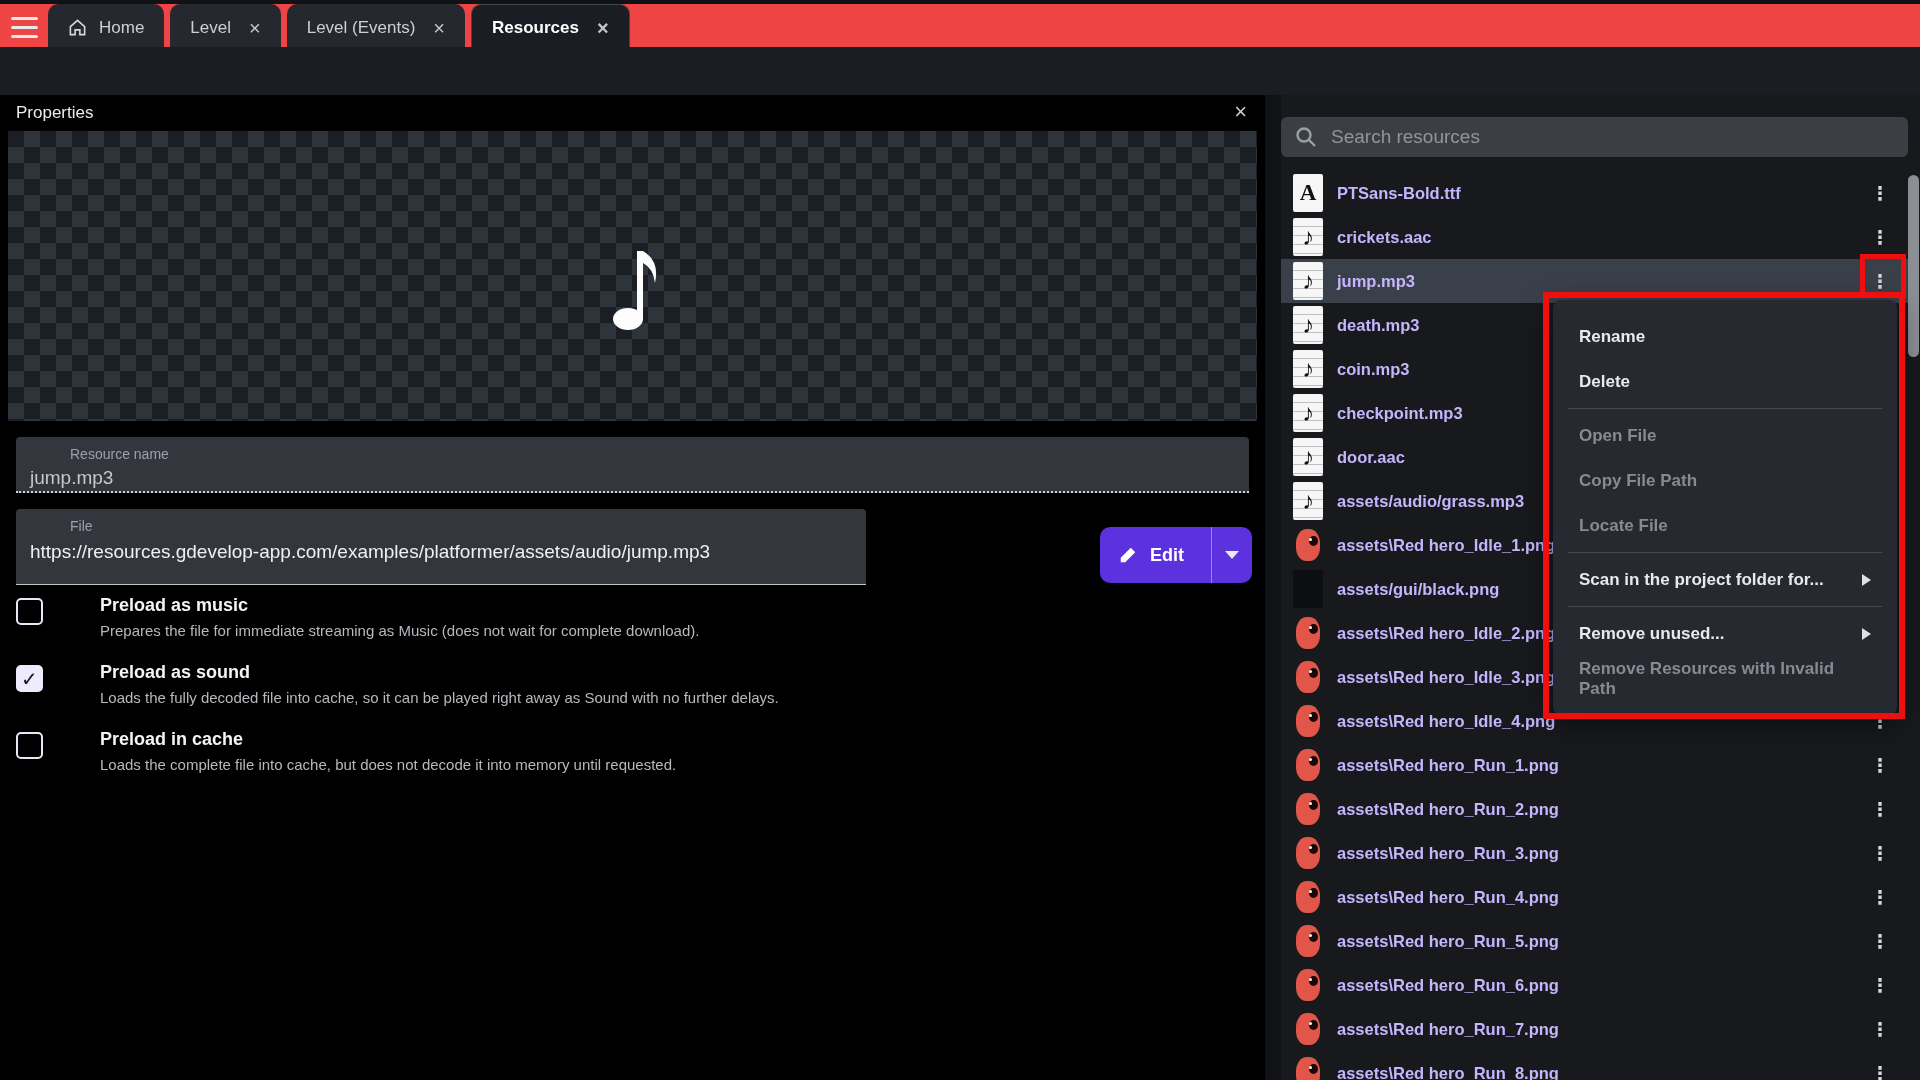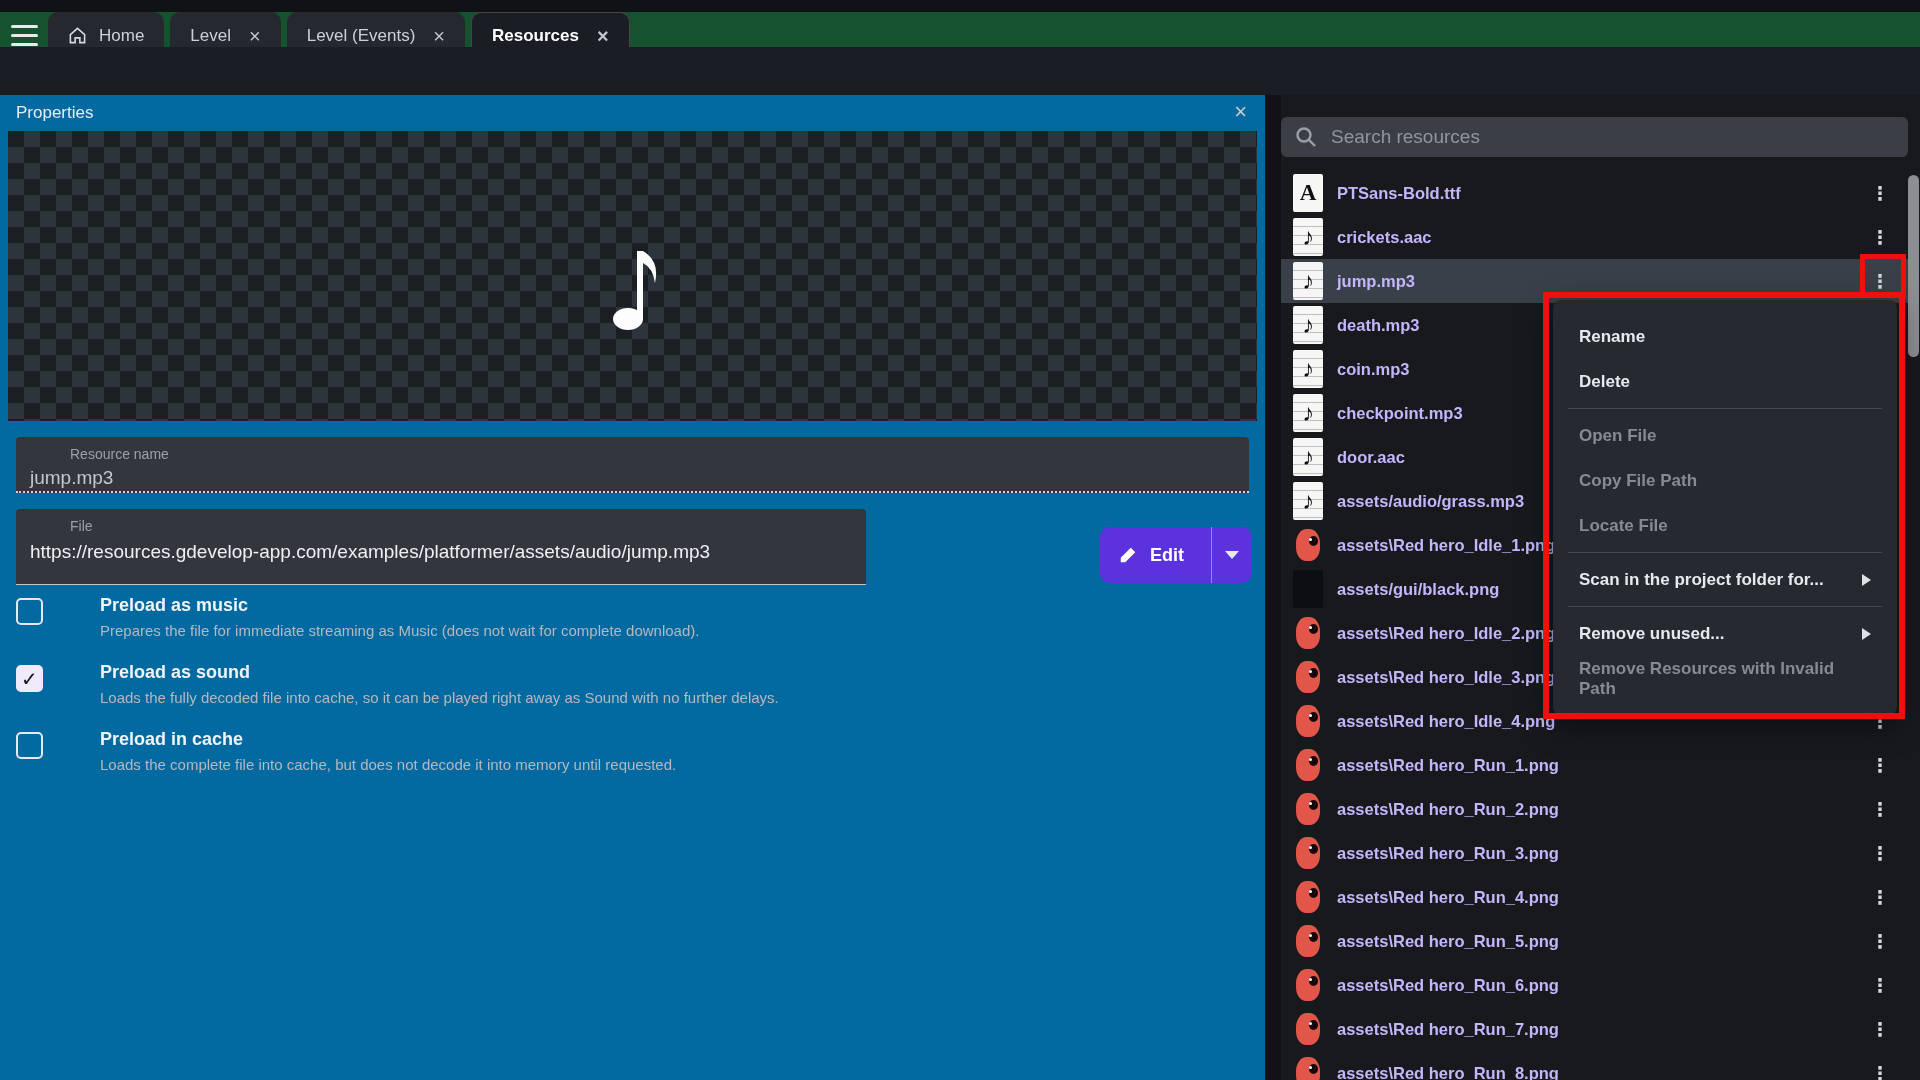--- a/index.html
+++ b/index.html
@@ -1,20 +1,20 @@
 <!DOCTYPE html>
 <html><head>
 <meta charset="utf-8">
 <style>
   * { margin:0; padding:0; box-sizing:border-box; }
   html,body { width:1920px; height:1080px; overflow:hidden; background:#101216;
     font-family:"Liberation Sans","DejaVu Sans",sans-serif; }
 
   
-  #tabstrip { position:absolute; left:0; top:12px; width:1920px; height:47px; background:#14532d; }
+  #tabstrip { position:absolute; left:0; top:4px; width:1920px; height:47px; background:#ef4444; }
   #hamburger { position:absolute; left:11px; top:13px; width:27px; height:21px;
     display:flex; flex-direction:column; justify-content:space-between; cursor:pointer; }
   #hamburger span { height:3px; background:#e8eaec; border-radius:2px; }
   #tabs { position:absolute; left:48px; top:0; height:47px; display:flex; gap:6px; }
   .tab { height:47px; display:flex; align-items:center; padding:0 20px; gap:12px;
     background:#25282e; color:#ccd0d4; font-size:17px; border-radius:10px 10px 0 0; cursor:pointer; }
   .tab.active { background:#1a1d23; color:#ffffff; font-weight:700;
     border:1px solid #40444b; border-bottom:none; }
   .tab .tab-x { font-size:20px; color:#c3c7cb; margin-left:6px; line-height:1; }
   .home-ic { width:19px; height:19px; }
@@ -32,21 +32,21 @@
   .caret-down { width:0; height:0; border-left:7px solid transparent; border-right:7px solid transparent;
     border-top:8px solid #e8eaec; }
   #btn-publish { position:absolute; left:988px; top:55px; height:37px; padding:0 22px;
     background:#5b32dd; border-radius:8px; display:flex; align-items:center; gap:12px;
     color:#fff; font-size:17px; font-weight:700; cursor:pointer; }
   #tb-divider { position:absolute; left:1828px; top:53px; width:1px; height:36px; background:#3a3e45; }
   #btn-pencil { position:absolute; left:1838px; top:52px; width:38px; height:38px;
     background:#c7b5f4; border-radius:10px; display:flex; align-items:center; justify-content:center; cursor:pointer; }
 
   
-  #props { position:absolute; left:0; top:95px; width:1265px; height:985px; background:#0369a1; }
+  #props { position:absolute; left:0; top:95px; width:1265px; height:985px; background:#000000; }
   #props-header { position:absolute; left:0; top:0; width:100%; height:36px; display:flex;
     align-items:center; padding:0 16px; color:#e9ebed; font-size:17px; }
   #props-close { position:absolute; right:18px; top:4px; font-size:22px; color:#c9ccd1; cursor:pointer; }
   #checker { position:absolute; left:8px; top:36px; width:1249px; height:290px;
     background:conic-gradient(#2d343c 0 25%, #1b1f24 0 50%, #2d343c 0 75%, #1b1f24 0) 0 0 / 32px 32px; }
   #big-note { position:absolute; left:600px; top:108px; }
 
   .field { position:absolute; background:#33363d; border-radius:4px 4px 0 0; padding:9px 14px 0 14px; }
   .field .flabel { font-size:14px; color:#9ba1a8;margin-left:40px; }
   .field .fvalue { font-size:19px; margin-top:5px; }

